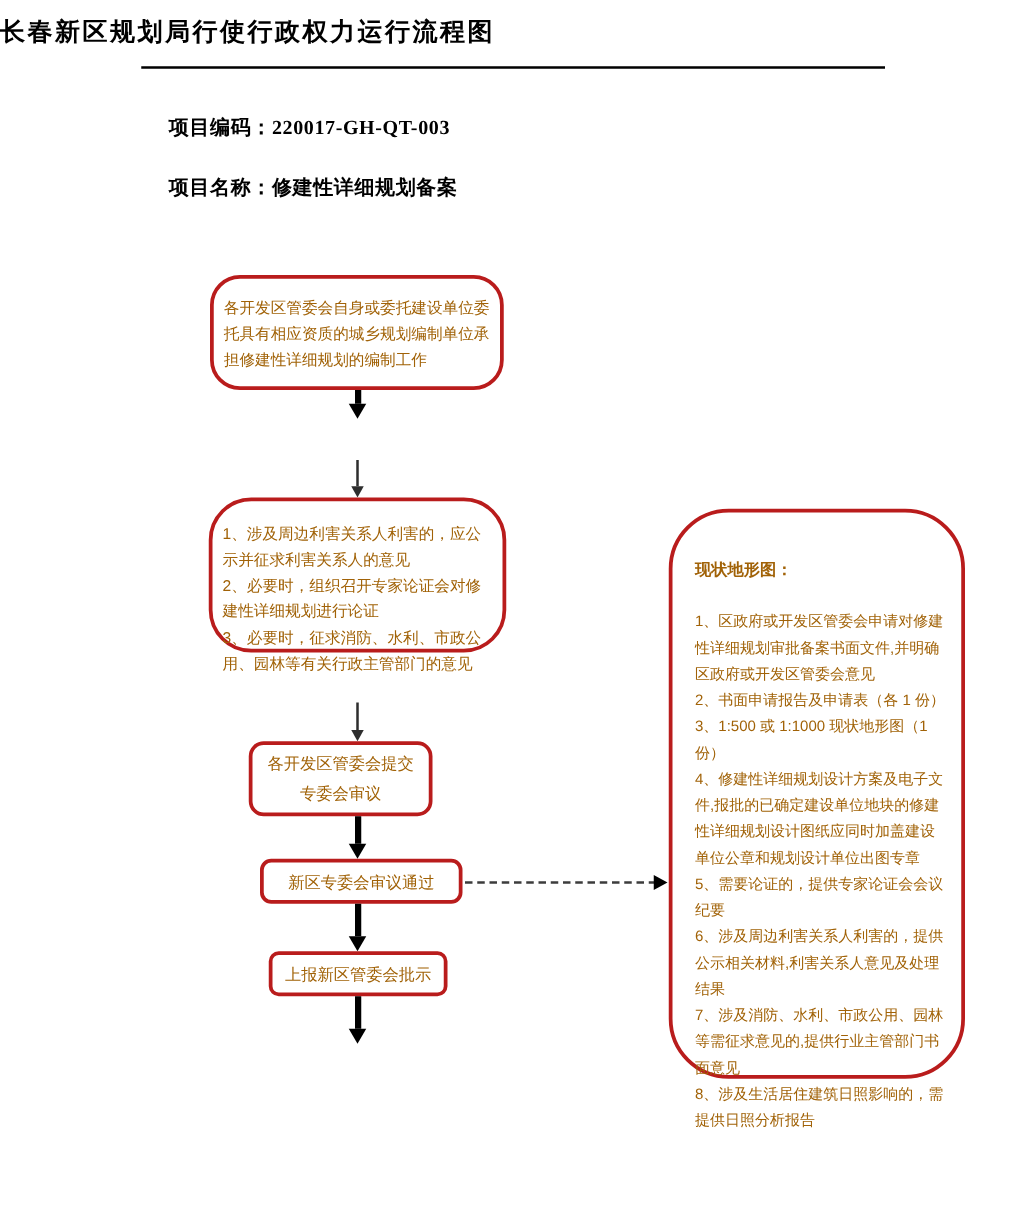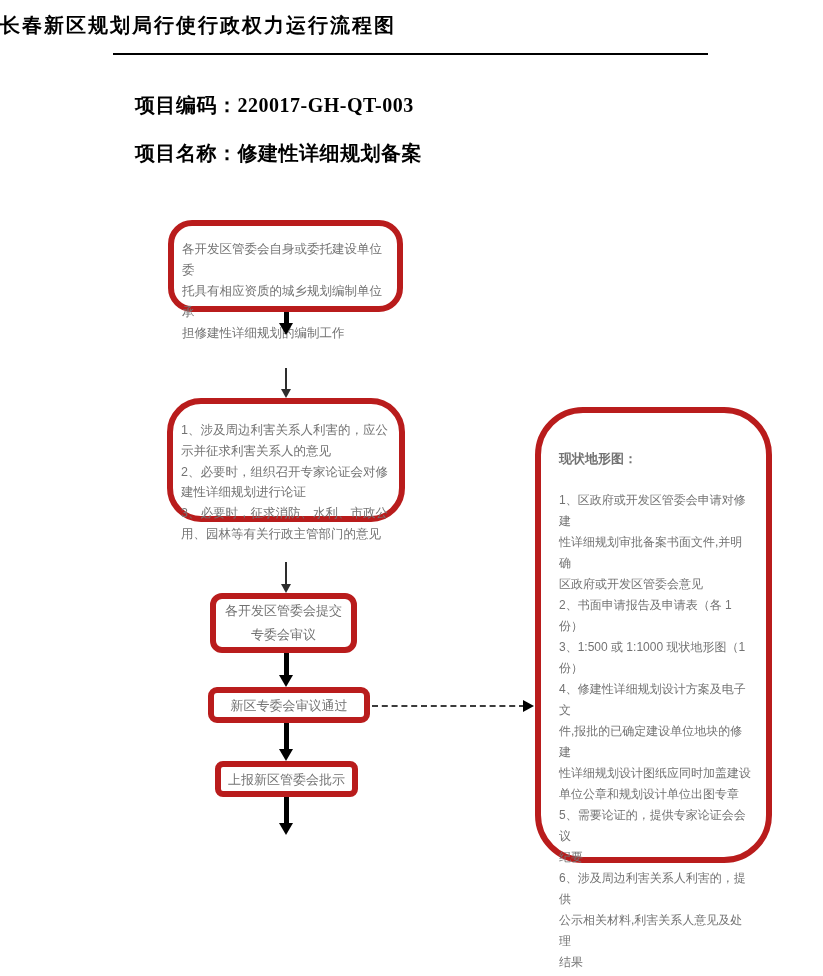--- a/index.html
+++ b/index.html
@@ -16,39 +16,39 @@
     text-align:left;
     font-family:"Liberation Serif", serif;
     font-weight:700;font-size:20px;letter-spacing:2px;color:#000;
   }
   .title-rule{
     position:absolute;left:113px;top:53px;width:595px;height:2px;background:#000;
   }
   .meta{
     position:absolute;left:135px;
     font-family:"Liberation Serif", serif;
-    font-weight:700;font-size:20px;color:#000;letter-spacing:0.5px;
+    font-weight:700;font-size:16px;color:#000;letter-spacing:0.5px;
   }
   .meta.code{top:92px;}
   .meta.name{top:140px;}
 
   .fbox{
     position:absolute;box-sizing:border-box;
-    border:6px solid #b91c1c;background:#fff;
+    border:3px solid #b91c1c;background:#fff;
     white-space:pre-line;
-    font-size:12.5px;line-height:21px;color:#737373;
+    font-size:12.5px;line-height:21px;color:#a16207;
   }
   .fbox.center{
     display:flex;align-items:center;justify-content:center;
     text-align:center;white-space:pre-line;
   }
   .b1{left:168px;top:220px;width:235px;height:92px;border-radius:24px;padding:13px 8px;}
   .b2{left:190px;top:335px;width:187px;height:33px;border-radius:9px;font-size:13px;}
   .b3{left:167px;top:398px;width:238px;height:124px;border-radius:34px;padding:16px 8px;line-height:20.8px;}
-  .b4{left:210px;top:593px;width:147px;height:60px;border-radius:12px;font-size:13px;line-height:24px;}
+  .b4{left:199px;top:593px;width:147px;height:60px;border-radius:12px;font-size:13px;line-height:24px;}
   .b5{left:208px;top:687px;width:162px;height:36px;border-radius:9px;font-size:13px;}
   .b6{left:215px;top:761px;width:143px;height:36px;border-radius:8px;font-size:13px;}
   .b7{left:218px;top:835px;width:139px;height:120px;border-radius:26px;padding:12px 9px 4px;line-height:20.5px;}
 
   .review{
     left:535px;top:407px;width:237px;height:456px;border-radius:48px;
     padding:14px 12px 12px 18px;font-size:12px;line-height:21px;
   }
   .review-title{font-weight:700;font-size:13px;white-space:pre-line;}
   .review-body{white-space:pre-line;}

